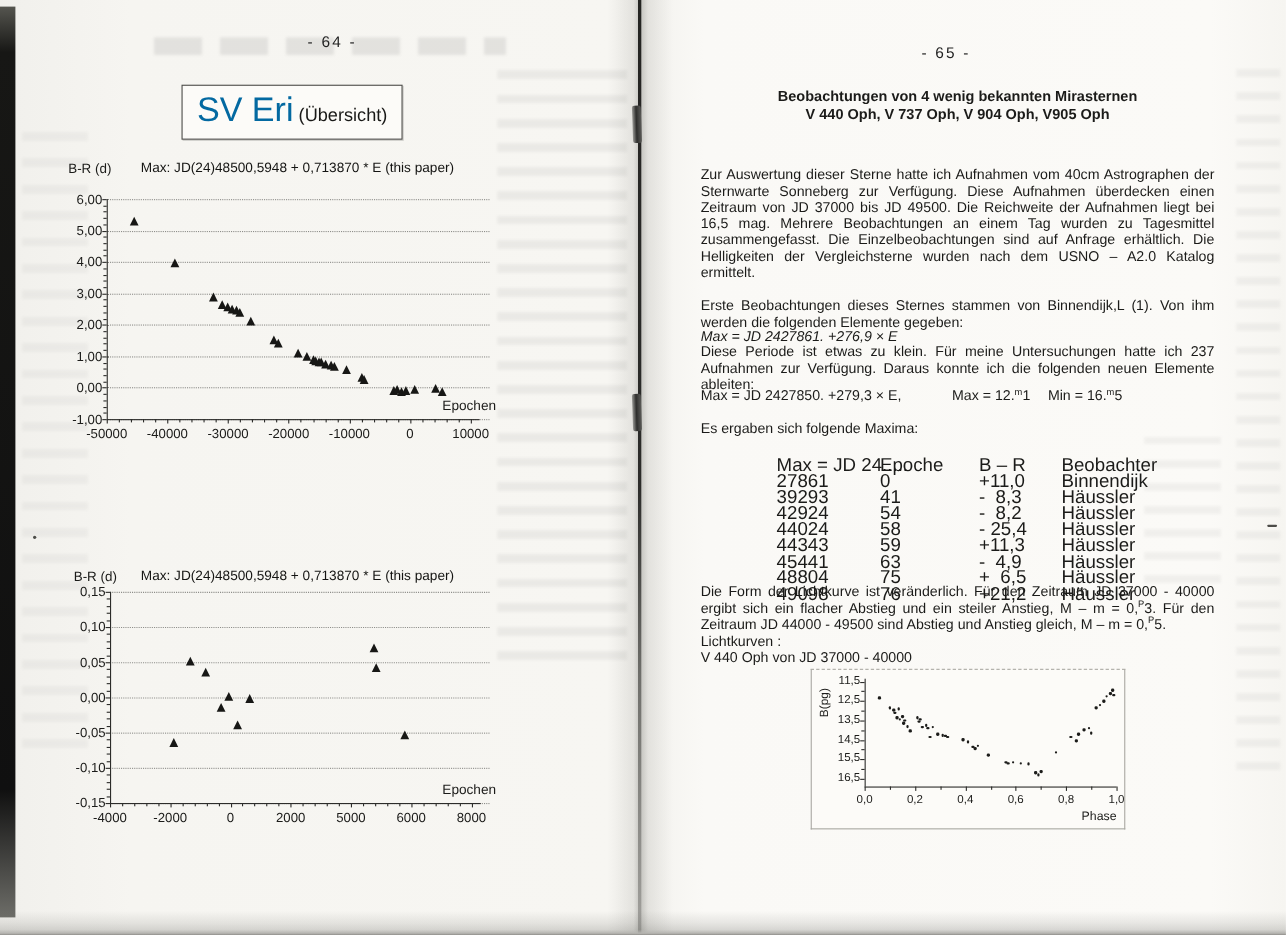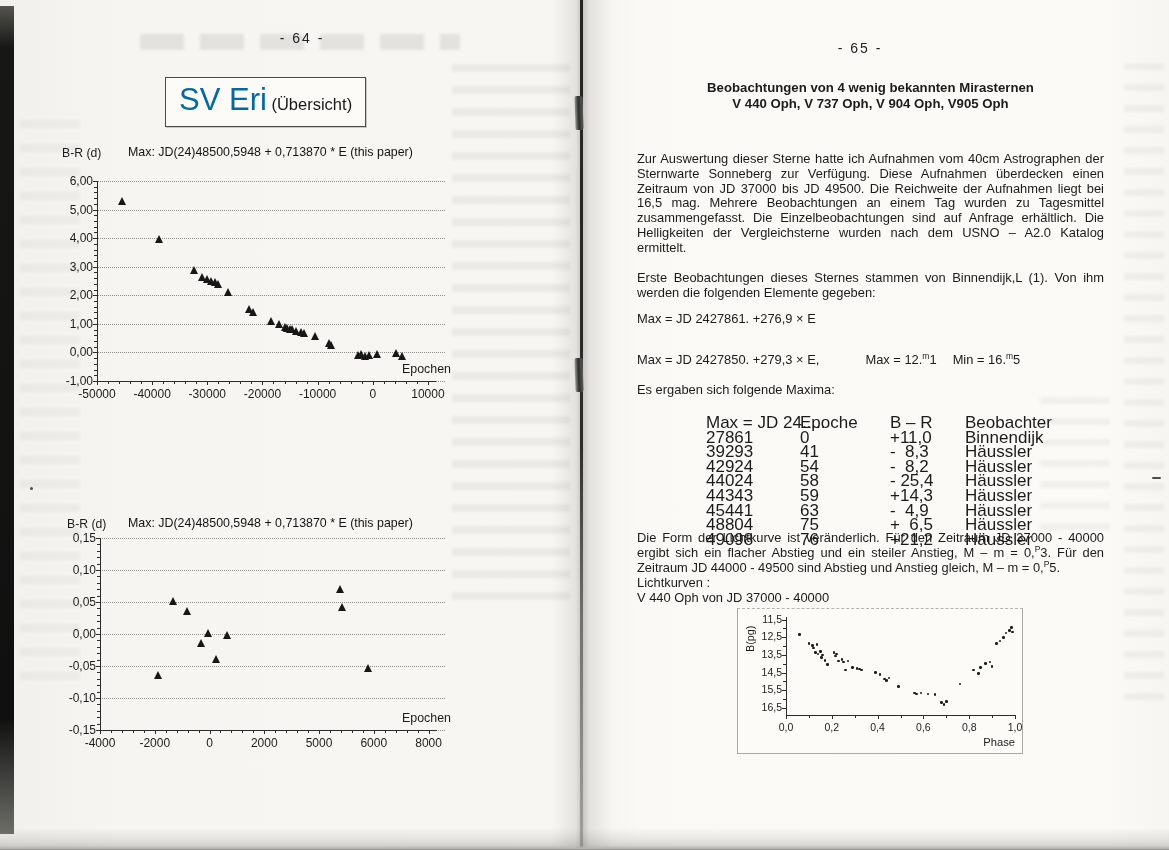--- a/index.html
+++ b/index.html
@@ -70,21 +70,21 @@
     margin-left:-1.3px;margin-top:-1.3px;}
   .xlab-in{position:absolute;right:-6px;bottom:5px;font-size:12.4px;color:#1b1b19;}
   
   .rp{position:absolute;left:637px;width:467px;font-size:12.9px;line-height:14.8px;color:#1b1b19;}
   .rp-title{top:80px;text-align:center;font-weight:bold;font-size:13.2px;line-height:15.5px;}
   .rp-author{top:121px;text-align:center;}
   .just{text-align:justify;margin:0;}
   .p1{top:152px;}
   .rp-head{top:257px;font-weight:bold;}
   .p2a{top:271px;}
-  .f1{top:312px;}
+  .f1{top:299px;font-style:italic;}
   .p2b{top:313px;}
   .f2{top:353px;}
   .f2 .g1{margin-left:46px;}
   .f2 .g2{margin-left:16px;}
   sup{font-size:8.5px;line-height:0;}
   .tbl-intro{top:383px;}
   .tbl{position:absolute;left:706px;top:416px;font-size:17px;line-height:14.6px;color:#1b1b19;}
   .trow{display:grid;grid-template-columns:94px 90px 75px 120px;white-space:pre;}
   .p3{top:531px;}
   .lk{top:576px;}
@@ -352,33 +352,34 @@
 
     <div class="rp rp-title">
       <div>Beobachtungen von 4 wenig bekannten Mirasternen</div>
       <div>V 440 Oph, V 737 Oph, V 904 Oph, V905 Oph</div>
     </div>
 
     <p class="rp just p1">Zur Auswertung dieser Sterne hatte ich Aufnahmen vom 40cm Astrographen der Sternwarte Sonneberg zur Verfügung. Diese Aufnahmen überdecken einen Zeitraum von JD 37000 bis JD 49500. Die Reichweite der Aufnahmen liegt bei 16,5 mag. Mehrere Beobachtungen an einem Tag wurden zu Tagesmittel zusammengefasst. Die Einzelbeobachtungen sind auf Anfrage erhältlich. Die Helligkeiten der Vergleichsterne wurden nach dem USNO – A2.0 Katalog ermittelt.</p>
 
     <p class="rp just p2a">Erste Beobachtungen dieses Sternes stammen von Binnendijk,L (1). Von ihm werden die folgenden Elemente gegeben:</p>
     <div class="rp f1">Max = JD 2427861. +276,9 × E</div>
+    <p class="rp just p2b">Diese Periode ist etwas zu klein. Für meine Untersuchungen hatte ich 237 Aufnahmen zur Verfügung. Daraus konnte ich die folgenden neuen Elemente ableiten:</p>
 
     <div class="rp f2">
       <span>Max = JD 2427850. +279,3 × E,</span><span class="g1">Max = 12.</span><sup>m</sup><span>1</span><span class="g2">Min = 16.</span><sup>m</sup><span>5</span>
     </div>
 
     <div class="rp tbl-intro">Es ergaben sich folgende Maxima:</div>
     <div class="tbl">
         <div class="trow"><span>Max = JD 24.....</span><span>Epoche</span><span>B – R</span><span>Beobachter</span></div>
         <div class="trow"><span>27861</span><span>0</span><span>+11,0</span><span>Binnendijk</span></div>
         <div class="trow"><span>39293</span><span>41</span><span>-  8,3</span><span>Häussler</span></div>
         <div class="trow"><span>42924</span><span>54</span><span>-  8,2</span><span>Häussler</span></div>
         <div class="trow"><span>44024</span><span>58</span><span>- 25,4</span><span>Häussler</span></div>
-        <div class="trow"><span>44343</span><span>59</span><span>+14,3</span><span>Häussler</span></div>
+        <div class="trow"><span>44343</span><span>59</span><span>+11,3</span><span>Häussler</span></div>
         <div class="trow"><span>45441</span><span>63</span><span>-  4,9</span><span>Häussler</span></div>
         <div class="trow"><span>48804</span><span>75</span><span>+  6,5</span><span>Häussler</span></div>
         <div class="trow"><span>49098</span><span>76</span><span>+21,2</span><span>Häussler</span></div>
       </div>
 
     <p class="rp just p3">
       <span>Die Form der Lichtkurve ist veränderlich. Für den Zeitraum JD 37000 - 40000 ergibt sich ein flacher Abstieg und ein steiler Anstieg, M – m = 0,</span><sup>P</sup><span>3. Für den Zeitraum JD 44000 - 49500 sind Abstieg und Anstieg gleich, M – m = 0,</span><sup>P</sup><span>5.</span>
     </p>
     <div class="rp lk">Lichtkurven :</div>
     <div class="rp lk2">V 440 Oph von JD 37000 - 40000</div>

